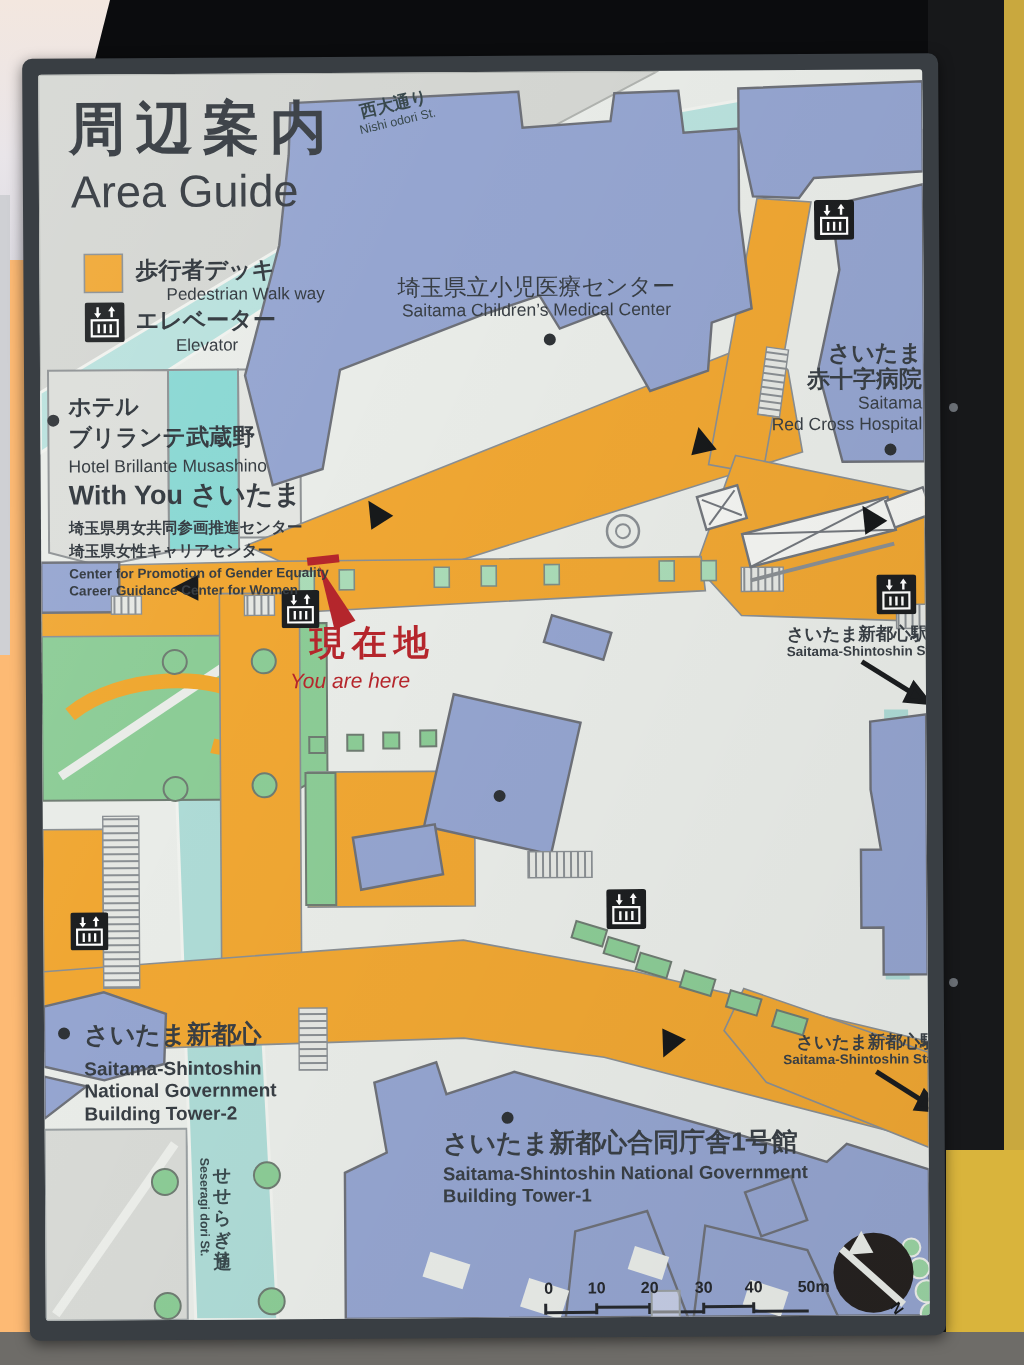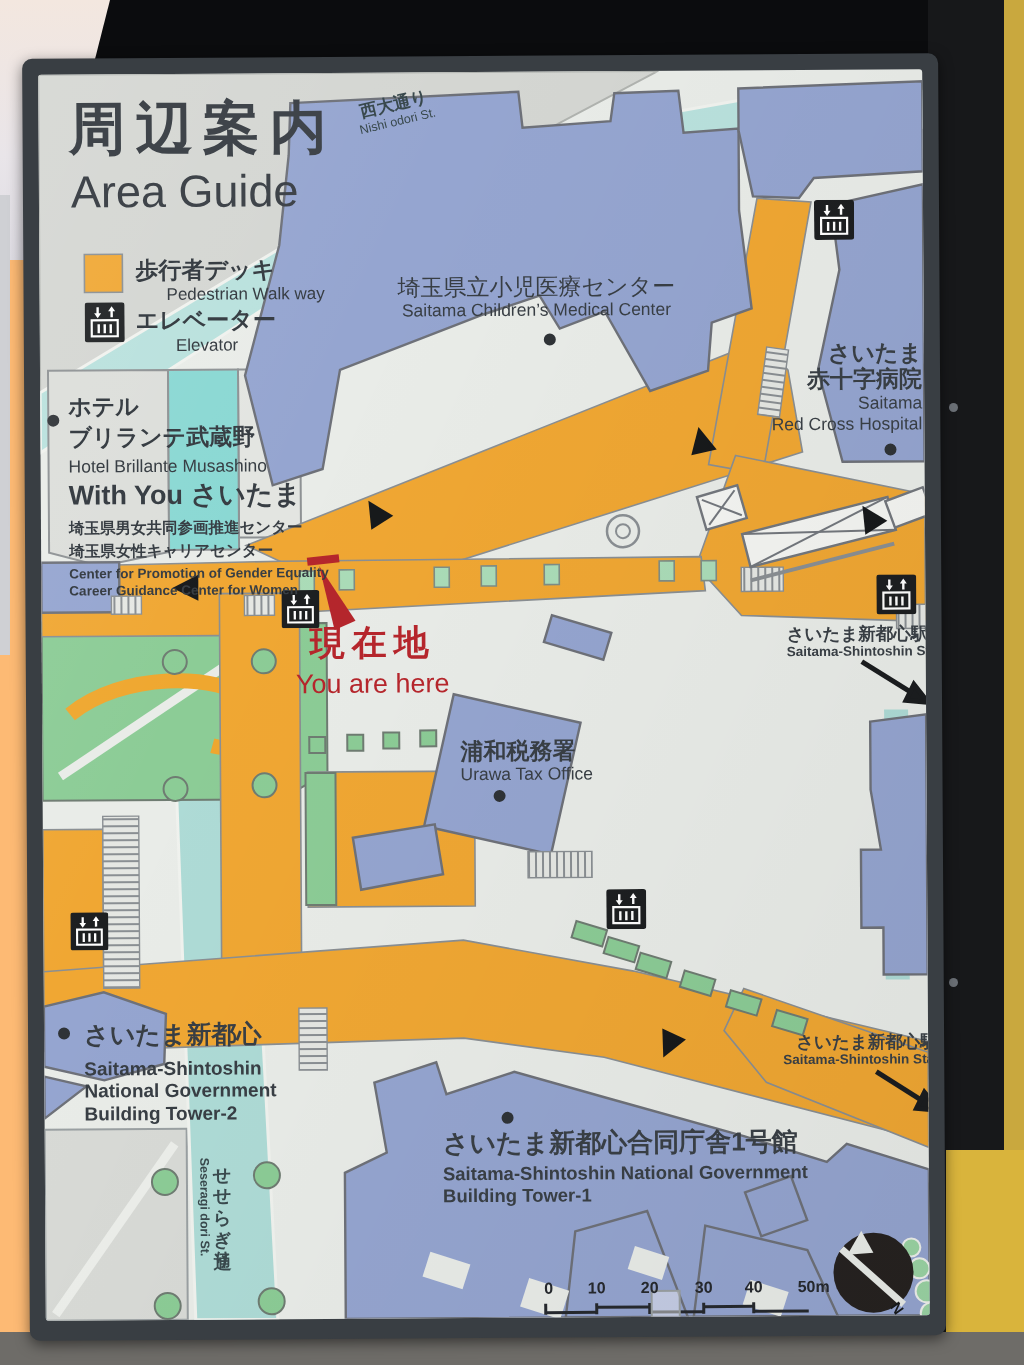--- a/index.html
+++ b/index.html
@@ -43,21 +43,21 @@
   .redcross{left:640px;top:270px;width:242px;text-align:right;}
   .redcross .a{font-size:23px;font-weight:600;}
   .redcross .b{font-size:17.5px;font-weight:500;line-height:1.2;}
   .hotel{left:28px;top:317px;}
   .hotel .a{font-size:23px;font-weight:600;line-height:1.35;}
   .hotel .b{font-size:17.5px;font-weight:500;margin-top:3px;}
   .hotel .c{font-size:27px;font-weight:600;margin-top:4px;}
   .hotel .d{font-size:15.5px;font-weight:700;margin-top:6px;line-height:1.45;}
   .hotel .e{font-size:13.5px;font-weight:600;line-height:1.25;margin-top:4px;}
   .genzaichi{left:268px;top:550px;font-size:35px;font-weight:700;letter-spacing:7px;color:#b5262c;}
-  .yah{left:254px;top:596px;font-size:27px;font-weight:500;color:#b5262c;}
+  .yah{left:248px;top:596px;font-size:21px;font-weight:500;color:#b5262c;font-style:italic;}
   .urawa .a{font-size:23px;}
   .urawa .b{font-size:17.5px;font-weight:500;}
   .sta .a{font-size:17.5px;font-weight:700;}
   .sta .b{font-size:13.5px;font-weight:600;}
   .tower2{left:40px;top:944px;}
   .tower2 .a{font-size:25px;font-weight:600;line-height:1.35;}
   .tower2 .b{font-size:19px;font-weight:700;line-height:1.18;margin-top:6px;}
   .tower1{left:398px;top:1057px;}
   .tower1 .a{font-size:26px;font-weight:600;}
   .tower1 .b{font-size:18.5px;font-weight:700;line-height:1.2;margin-top:4px;}
@@ -334,24 +334,20 @@
         </div>
         <div class="e">
           <div>Center for Promotion of Gender Equality</div>
           <div>Career Guidance Center for Women</div>
         </div>
       </div>
 
       <div class="lbl genzaichi">現在地</div>
       <div class="lbl yah">You are here</div>
 
-      <div class="lbl urawa" style="left:418px;top:666px;">
-        <div class="a jp">浦和税務署</div>
-        <div class="b">Urawa Tax Office</div>
-      </div>
 
       <div class="lbl sta" style="left:745px;top:554px;">
         <div class="a">さいたま新都心駅</div>
         <div class="b">Saitama-Shintoshin Sta.</div>
       </div>
       <div class="lbl sta" style="left:722px;top:962px;text-align:right;">
         <div class="a" style="padding-left:30px;">さいたま新都心駅</div>
         <div class="b">Saitama-Shintoshin Sta.</div>
       </div>
 

